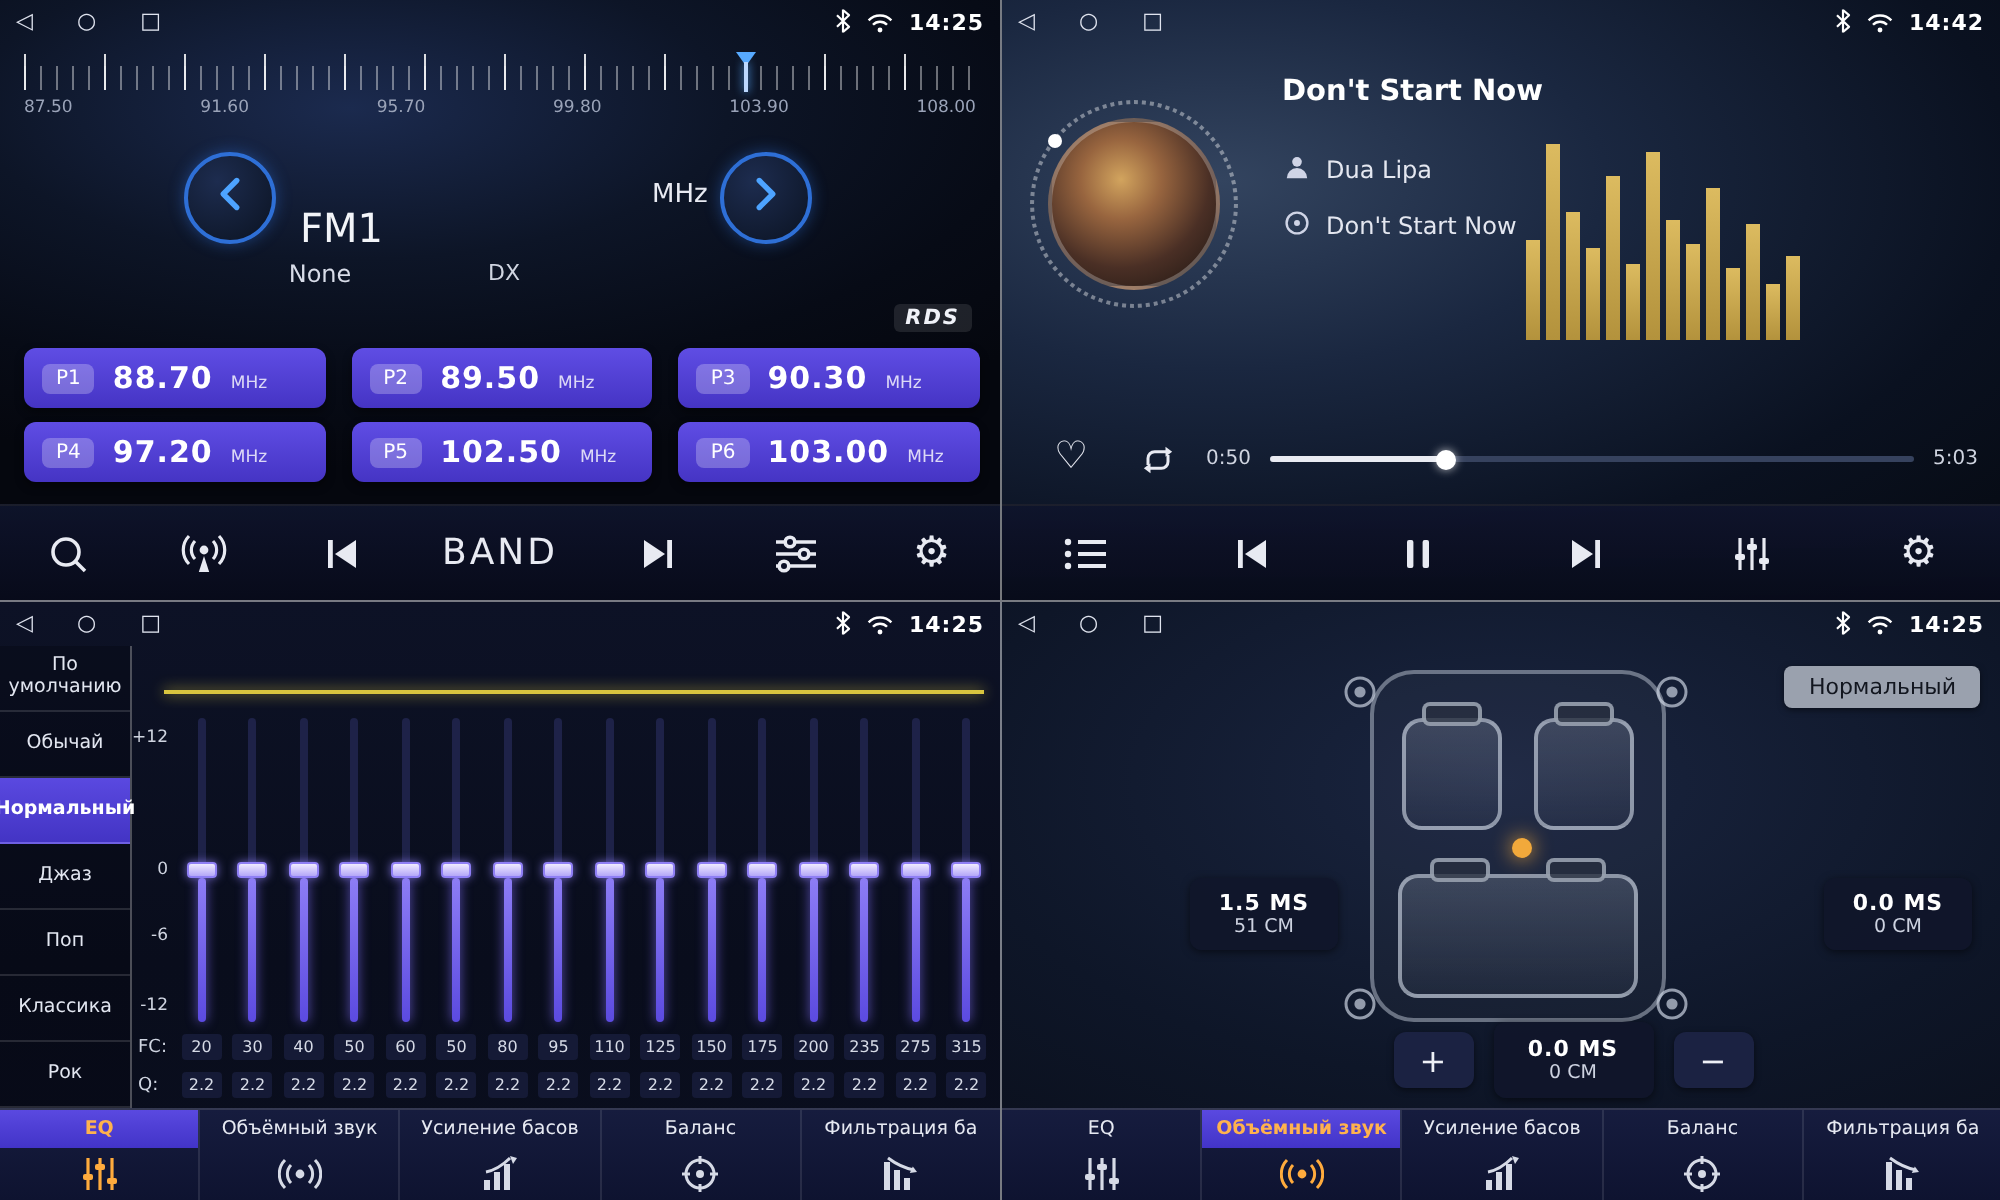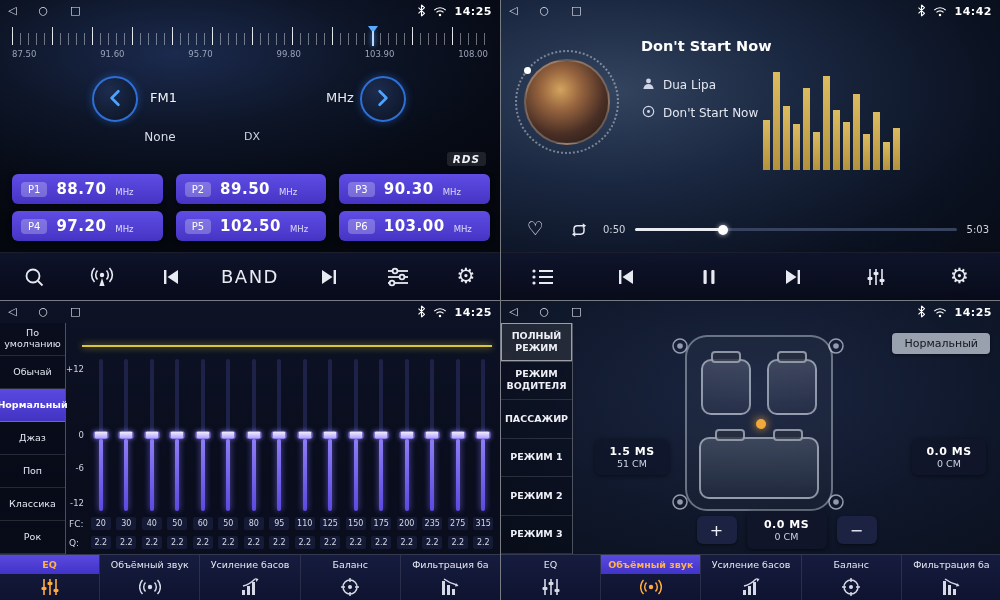--- a/index.html
+++ b/index.html
@@ -32,21 +32,21 @@
   .scale-labels{position:absolute;top:24px;left:12px;right:12px;display:flex;justify-content:space-between;
     font-size:8.5px;color:#9aa3b8}
   .pointer{position:absolute;left:368px;top:1px;width:10px;height:20px}
   .pointer:before{content:"";position:absolute;left:0;top:0;border:5px solid transparent;border-top:7px solid #58aaff}
   .pointer:after{content:"";position:absolute;left:4px;top:5px;width:2px;height:15px;background:#bcd8ff;box-shadow:0 0 5px #58aaff}
   .radio-main{position:absolute;top:70px;left:0;width:500px;height:100px}
   .round-btn{position:absolute;top:6px;width:46px;height:46px;border-radius:50%;
     background:radial-gradient(circle at 35% 30%,#1d2c4f,#0b1322);border:2px solid #2e6fd6;
     display:flex;align-items:center;justify-content:center;box-shadow:0 0 8px rgba(46,111,214,.45)}
   .rb-left{left:92px}.rb-right{left:360px}
-  .band-label{position:absolute;left:150px;top:20px;font-size:13px;font-weight:500;color:#f2f4f8}
+  .band-label{position:absolute;left:150px;top:32px;font-size:20px;font-weight:500;color:#f2f4f8}
   .ps-label{position:absolute;left:128px;top:60px;width:64px;text-align:center;font-size:12px;color:#d8dce8}
   .freq-big{position:absolute;left:194px;top:2px;width:120px;text-align:center;font-size:33px;font-weight:bold;letter-spacing:1px}
   .freq-unit{position:absolute;left:326px;top:20px;font-size:13px;color:#e8eaf2}
   .dx-label{position:absolute;left:232px;top:60px;width:40px;text-align:center;font-size:11px;color:#cfd4e0}
   .rds-badge{position:absolute;right:14px;top:82px;font-style:italic;font-weight:bold;font-size:10.5px;
     letter-spacing:1px;color:#f0f2f8;background:rgba(255,255,255,.1);padding:1px 6px;border-radius:3px}
   .presets{position:absolute;top:174px;left:12px;width:478px;display:grid;grid-template-columns:repeat(3,1fr);gap:7px 13px}
   .preset{height:30px;border-radius:6px;background:linear-gradient(180deg,#5f4de4,#4534c4);
     display:flex;align-items:center;gap:9px;padding:0 9px;box-shadow:0 2px 5px rgba(0,0,0,.45)}
   .preset .chip{background:rgba(255,255,255,.25);border-radius:4px;font-size:10px;padding:2px 7px}
@@ -717,28 +717,20 @@
               <g fill="none" stroke="#fff" stroke-width="1.4">
                 <path d="M1.5 4.5a9 9 0 0113 0"></path>
                 <path d="M4 7a5.5 5.5 0 018 0"></path>
               </g>
               <circle cx="8" cy="10" r="1.4" fill="#fff"></circle>
             </svg></span>
         <span class="status-time">14:25</span>
       </span>
     </div>
 
-    <div class="sf-sidebar" id="sf-modes">
-        <div class="sf-mode active">ПОЛНЫЙ РЕЖИМ</div>
-        <div class="sf-mode">РЕЖИМ ВОДИТЕЛЯ</div>
-        <div class="sf-mode">ПАССАЖИР</div>
-        <div class="sf-mode">РЕЖИМ 1</div>
-        <div class="sf-mode">РЕЖИМ 2</div>
-        <div class="sf-mode">РЕЖИМ 3</div>
-      </div>
 
     <div class="sf-main">
       <button class="sf-preset-chip">Нормальный</button>
 
       <span class="spk spk-fl"><svg width="18" height="18" viewBox="0 0 18 18">
             <circle cx="9" cy="9" r="7" fill="none" stroke="#aab2c2" stroke-width="1.5"></circle>
             <circle cx="9" cy="9" r="2.8" fill="#aab2c2"></circle>
           </svg></span>
       <span class="spk spk-fr"><svg width="18" height="18" viewBox="0 0 18 18">
             <circle cx="9" cy="9" r="7" fill="none" stroke="#aab2c2" stroke-width="1.5"></circle>

